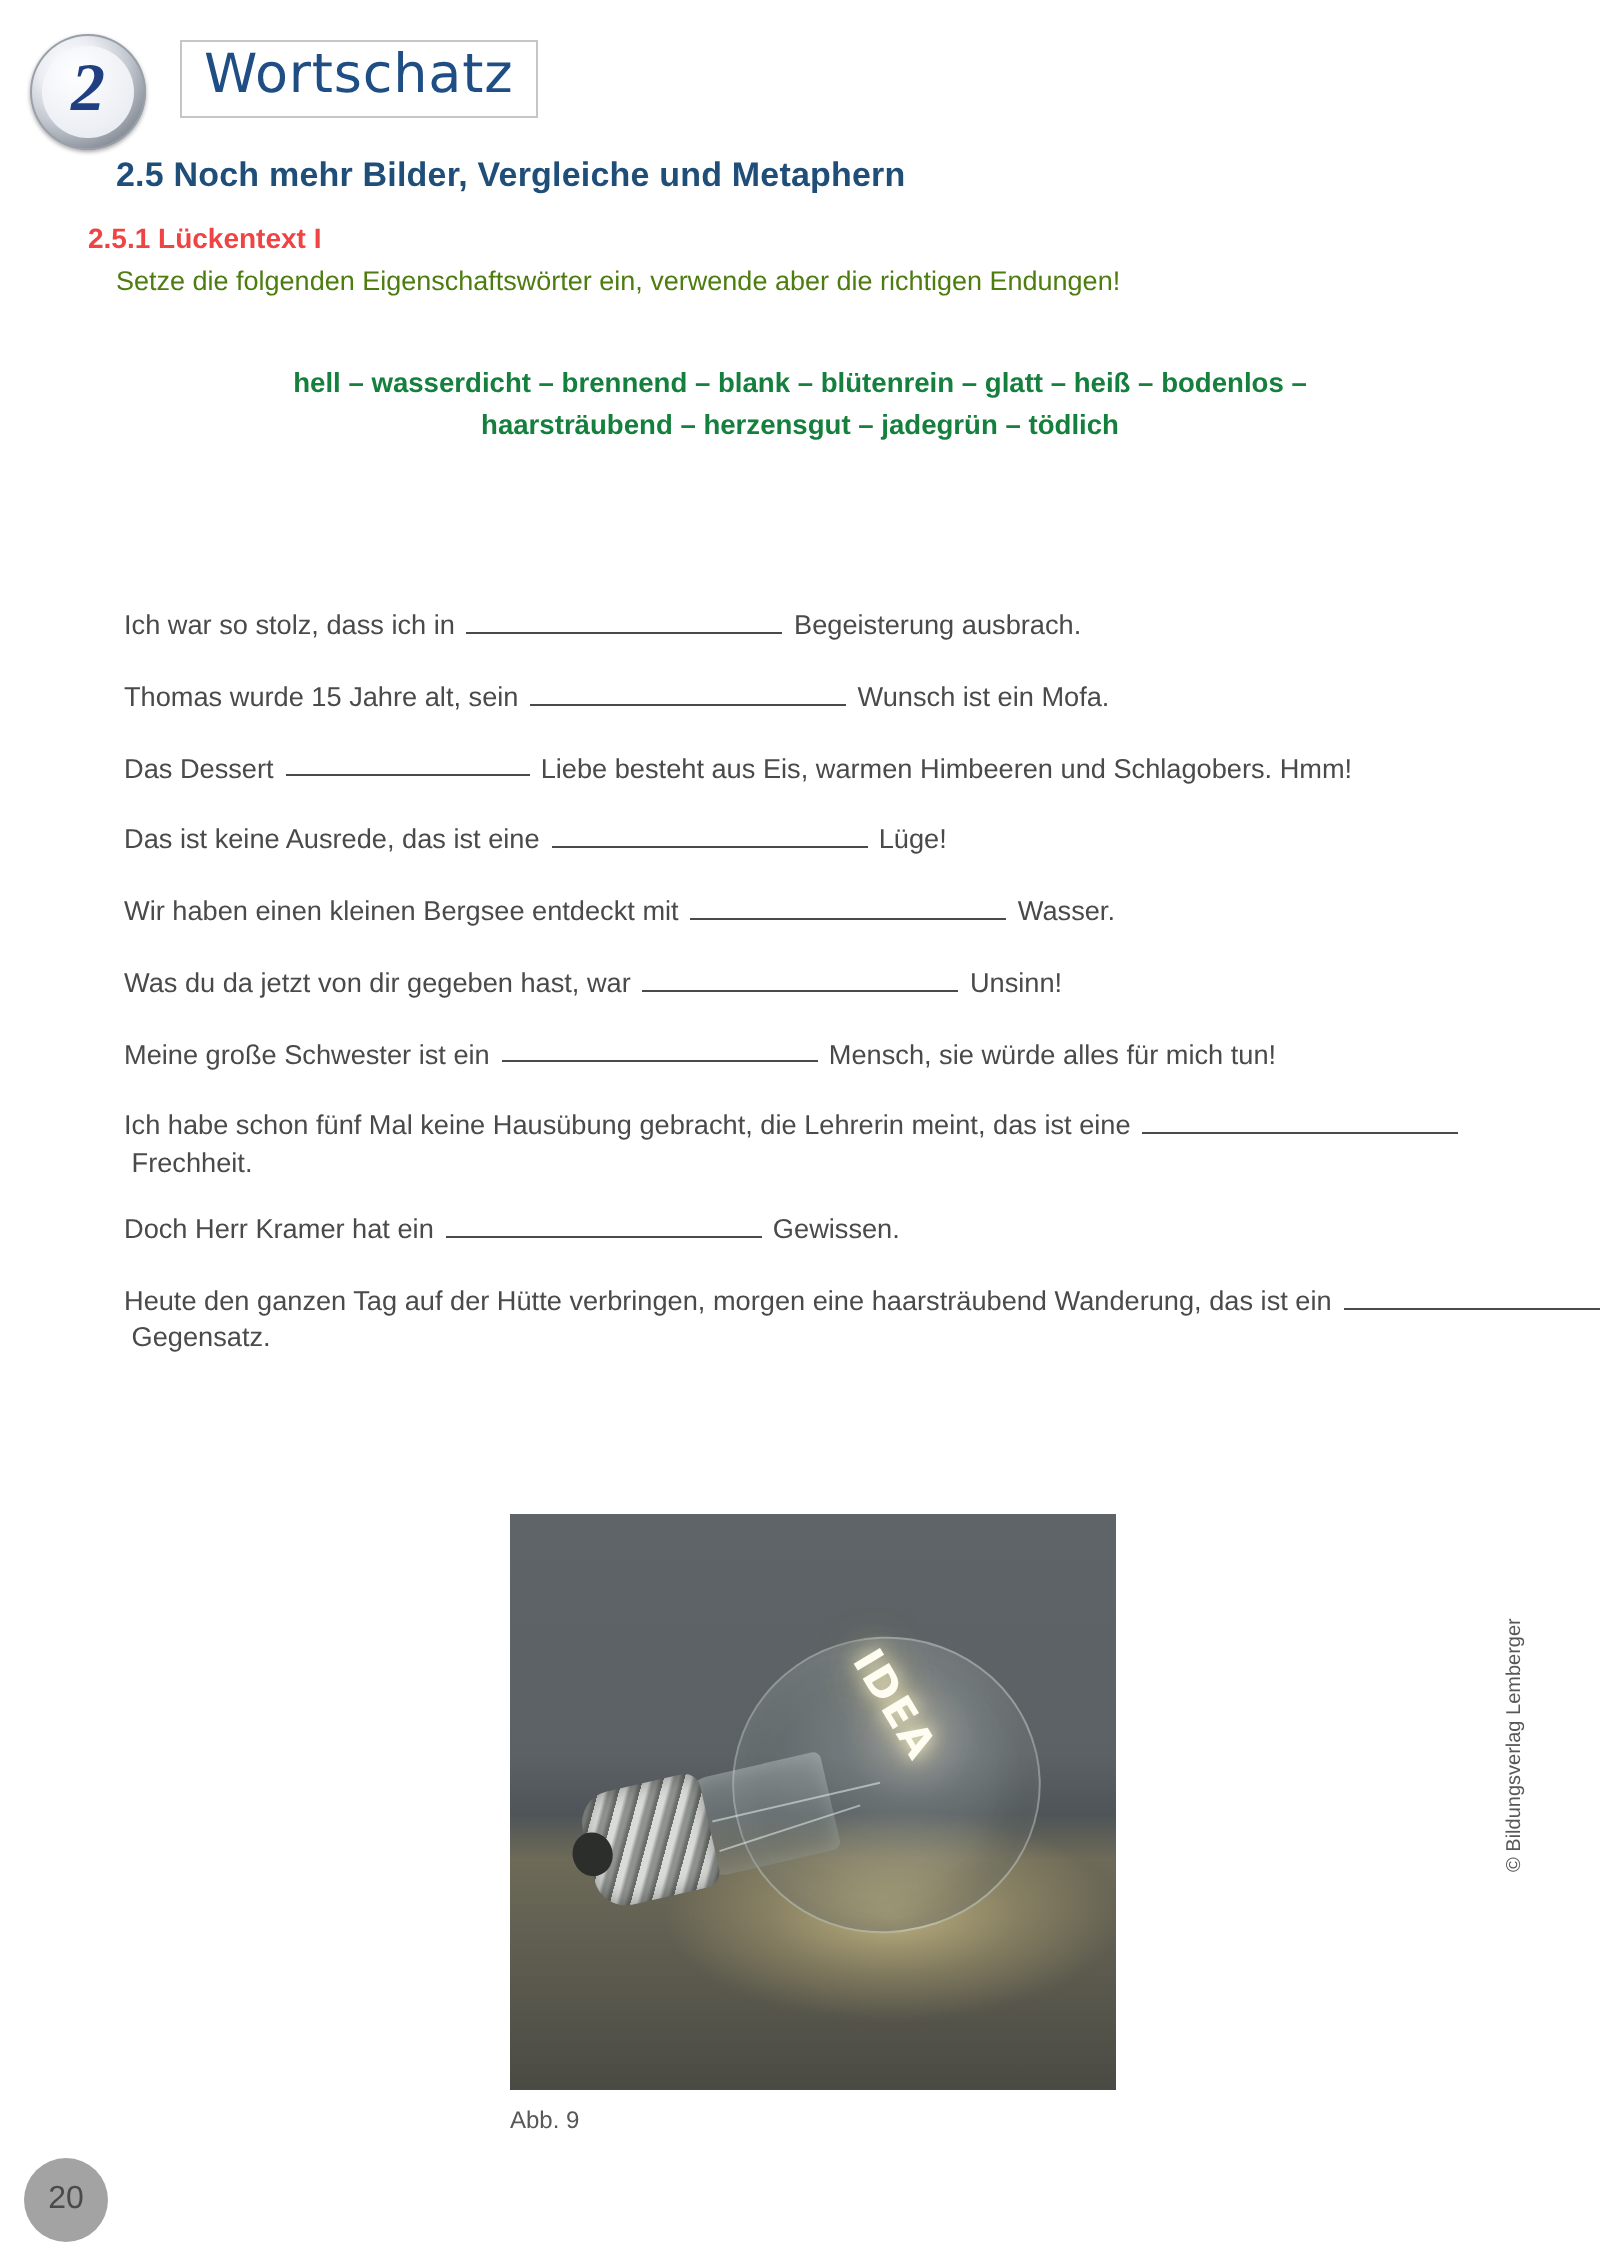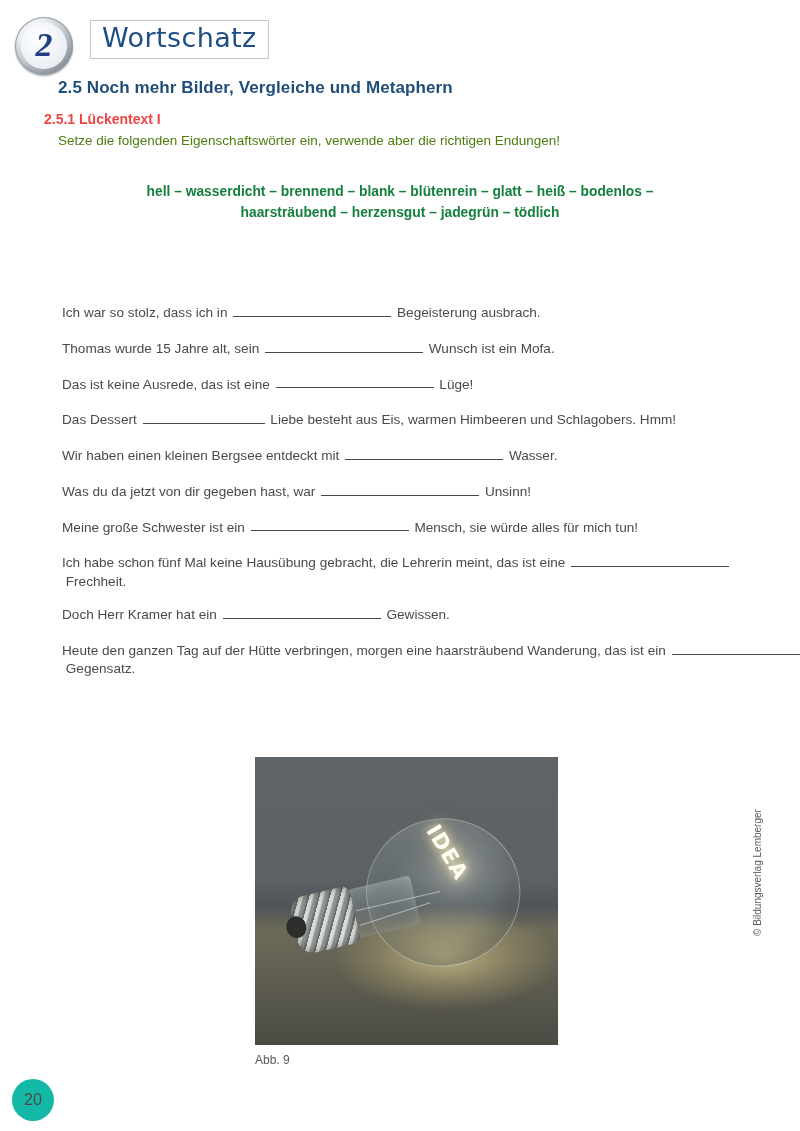--- a/index.html
+++ b/index.html
@@ -257,21 +257,21 @@
   }
 
   
   .page-badge {
     position: absolute;
     left: 12px;
     top: 1079px;
     width: 42px;
     height: 42px;
     border-radius: 50%;
-    background: #14b8a6;
+    background: #a3a3a3;
     display: flex;
     align-items: center;
     justify-content: center;
     font-size: 16px;
     color: #4a4a4a;
   }
   .copyright {
     position: absolute;
     left: 752px;
     top: 936px;
@@ -307,25 +307,25 @@
 
   <div class="ex-row">
     <span class="seg">Ich war so stolz, dass ich in </span><span class="blank w-long"></span><span class="seg"> Begeisterung ausbrach.</span>
   </div>
 
   <div class="ex-row">
     <span class="seg">Thomas wurde 15 Jahre alt, sein </span><span class="blank w-long"></span><span class="seg"> Wunsch ist ein Mofa.</span>
   </div>
 
   <div class="ex-row">
+    <span class="seg">Das Dessert </span><span class="blank w-med"></span><span class="seg"> Liebe besteht aus Eis, warmen Himbeeren und Schlagobers. Hmm!</span>
+  </div>
+
+  <div class="ex-row">
     <span class="seg">Das ist keine Ausrede, das ist eine </span><span class="blank w-long"></span><span class="seg"> Lüge!</span>
-  </div>
-
-  <div class="ex-row">
-    <span class="seg">Das Dessert </span><span class="blank w-med"></span><span class="seg"> Liebe besteht aus Eis, warmen Himbeeren und Schlagobers. Hmm!</span>
   </div>
 
   <div class="ex-row">
     <span class="seg">Wir haben einen kleinen Bergsee entdeckt mit </span><span class="blank w-long"></span><span class="seg"> Wasser.</span>
   </div>
 
   <div class="ex-row">
     <span class="seg">Was du da jetzt von dir gegeben hast, war </span><span class="blank w-long"></span><span class="seg"> Unsinn!</span>
   </div>
 

